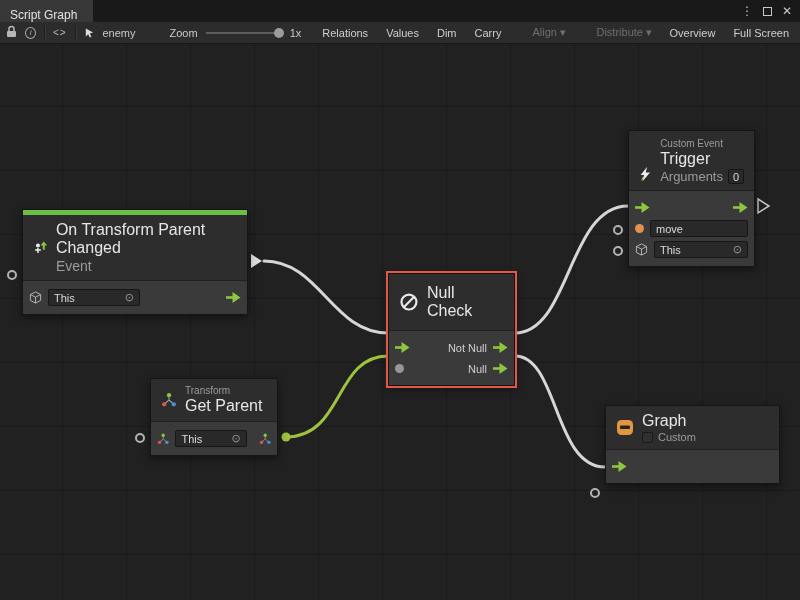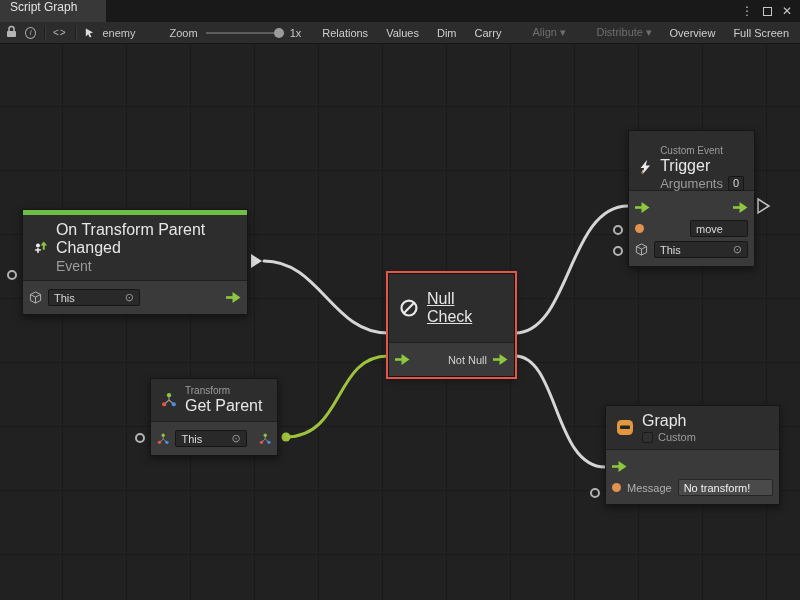--- a/index.html
+++ b/index.html
@@ -1,21 +1,21 @@
 <!DOCTYPE html>
 <html><head>
 <meta charset="utf-8">
 <style>
   * { margin:0; padding:0; box-sizing:border-box; }
   body { font-family:"Liberation Sans", sans-serif; background:#191919; }
   .window { position:relative; width:800px; height:600px; overflow:hidden; background:#191919; }
 
   
   .tabbar { height:22px; background:#191919; display:flex; align-items:stretch; }
-  .tab { background:#383838; color:#e2e2e2; font-size:12px; padding:0 29px 0 10px; display:flex; align-items:flex-start; }
+  .tab { background:#383838; color:#e2e2e2; font-size:12px; padding:0 16px 0 10px; display:flex; align-items:flex-end; }
   .win-controls { margin-left:auto; display:flex; align-items:center; gap:10px; padding-right:8px; color:#c8c8c8; }
   .win-controls .glyph { font-size:12px; cursor:default; }
   .maxbox { width:9px; height:9px; border:1px solid #c8c8c8; display:inline-block; }
 
   
   .toolbar { height:22px; background:#2c2c2c; border-bottom:1px solid #161616; display:flex; align-items:center; padding:0 6px; gap:8px; color:#c9c9c9; font-size:11px; white-space:nowrap; }
   .tdiv { width:1px; height:14px; background:#1d1d1d; box-shadow:1px 0 0 #3b3b3b; }
   .tbtn { padding:0 5px; color:#cfcfcf; cursor:default; }
   .tbtn.dim { color:#6f6f6f;margin-left:13px; }
   .info-circ { width:12px; height:12px; border:1px solid #a8a8a8; border-radius:50%; font-size:8px; color:#a8a8a8; display:inline-flex; align-items:center; justify-content:center; font-style:italic; }
@@ -188,45 +188,54 @@
             <circle cx="7.5" cy="2" r="2" fill="#8dc63f"></circle>
               <circle cx="3" cy="10.5" r="2" fill="#e0564a"></circle>
               <circle cx="12" cy="10.5" r="2" fill="#4a90e0"></circle>
           </svg>
         </div>
       </div>
       <span class="ring-port" style="left:-16px; top:54px;"></span>
     </div>
 
     <div class="node selected" style="left:388px; top:229px; width:127px;">
-      <div class="node-header" style="padding:16px 10px;text-decoration:underline;">
+      <div class="node-header" style="padding:10px 10px;">
         <svg width="20" height="20" viewBox="0 0 20 20">
           <circle cx="10" cy="10" r="7.5" fill="none" stroke="#e9e9e9" stroke-width="2.2"></circle>
           <path d="M4.8 15.2 15.2 4.8" stroke="#e9e9e9" stroke-width="2.2"></path>
         </svg>
         <span class="ntitle">Null Check</span>
       </div>
       <div class="node-body">
         <div class="port-row">
           <svg class="ga" width="15" height="11" viewBox="0 0 15 11" fill="#8dc63f">
               <path d="M0 4.2h7v2.6H0z"></path>
               <path d="M6.5 0l8 5.5-8 5.5z"></path>
             </svg>
           <span class="spacer"></span>
           <span class="plabel">Not Null</span>
           <svg class="ga" width="15" height="11" viewBox="0 0 15 11" fill="#8dc63f">
               <path d="M0 4.2h7v2.6H0z"></path>
               <path d="M6.5 0l8 5.5-8 5.5z"></path>
             </svg>
         </div>
+        <div class="port-row">
+          <span class="dot gray"></span>
+          <span class="spacer"></span>
+          <span class="plabel">Null</span>
+          <svg class="ga" width="15" height="11" viewBox="0 0 15 11" fill="#8dc63f">
+              <path d="M0 4.2h7v2.6H0z"></path>
+              <path d="M6.5 0l8 5.5-8 5.5z"></path>
+            </svg>
+        </div>
       </div>
     </div>
 
     <div class="node" style="left:628px; top:86px; width:127px;">
-      <div class="node-header" style="height:60px; align-items:center; padding-top:20px;">
+      <div class="node-header" style="height:60px; align-items:flex-end; padding-top:20px;">
         <svg width="15" height="19" viewBox="0 0 16 19">
           <path fill="#ededed" d="M10 0 2 10h4.2L4 18l9.5-11H8.2z"></path>
           <path fill="#f2c14e" d="M4.6 12.5 2.2 17l4-3.6z"></path>
         </svg>
         <div class="hcol">
           <span class="ncat">Custom Event</span>
           <span class="ntitle">Trigger</span>
           <span style="display:flex; align-items:center; gap:5px;">
             <span class="ncat" style="font-size:13px;">Arguments</span>
             <span class="argbox">0</span>
@@ -240,21 +249,21 @@
               <path d="M6.5 0l8 5.5-8 5.5z"></path>
             </svg>
           <span class="spacer"></span>
           <svg class="ga" width="15" height="11" viewBox="0 0 15 11" fill="#8dc63f">
               <path d="M0 4.2h7v2.6H0z"></path>
               <path d="M6.5 0l8 5.5-8 5.5z"></path>
             </svg>
         </div>
         <div class="port-row">
           <span class="dot orange"></span>
-          <span class="field" style="flex:1;margin-left:40px;">
+          <span class="field" style="flex:1;">
             <span>move</span>
           </span>
         </div>
         <div class="port-row">
           <svg width="13" height="13" viewBox="0 0 14 14" fill="none" stroke="#b9b9b9" stroke-width="1">
               <path d="M7 1 12.5 3.8v6.4L7 13 1.5 10.2V3.8Z"></path>
               <path d="M1.5 3.8 7 6.6l5.5-2.8M7 6.6V13"></path>
             </svg>
           <span class="field" style="flex:1;">
             <span>This</span>
@@ -280,25 +289,18 @@
           </span>
         </div>
       </div>
       <div class="node-body">
         <div class="port-row">
           <svg class="ga" width="15" height="11" viewBox="0 0 15 11" fill="#8dc63f">
               <path d="M0 4.2h7v2.6H0z"></path>
               <path d="M6.5 0l8 5.5-8 5.5z"></path>
             </svg>
         </div>
-        <div class="port-row">
-          <span class="dot orange"></span>
-          <span class="plabel dim">Message</span>
-          <span class="field light" style="flex:1;">
-            <span>No transform!</span>
-          </span>
-        </div>
       </div>
       <span class="ring-port" style="left:-16px; top:82px;"></span>
     </div>
 
   </div>
 </div>
 
 </body></html>

